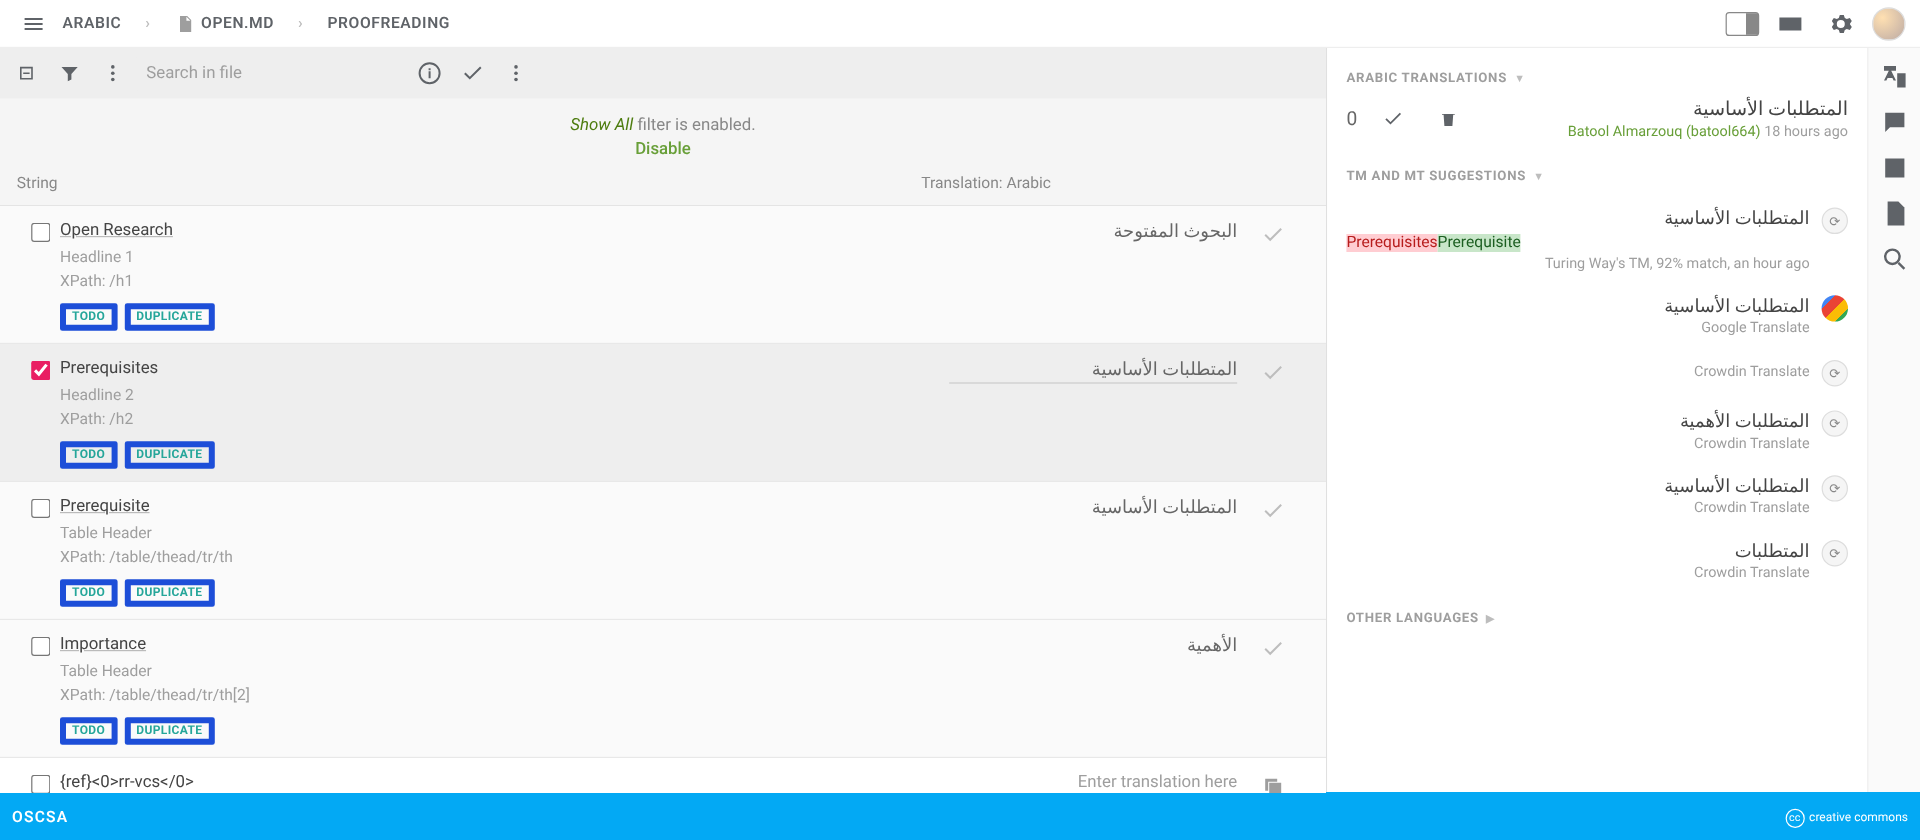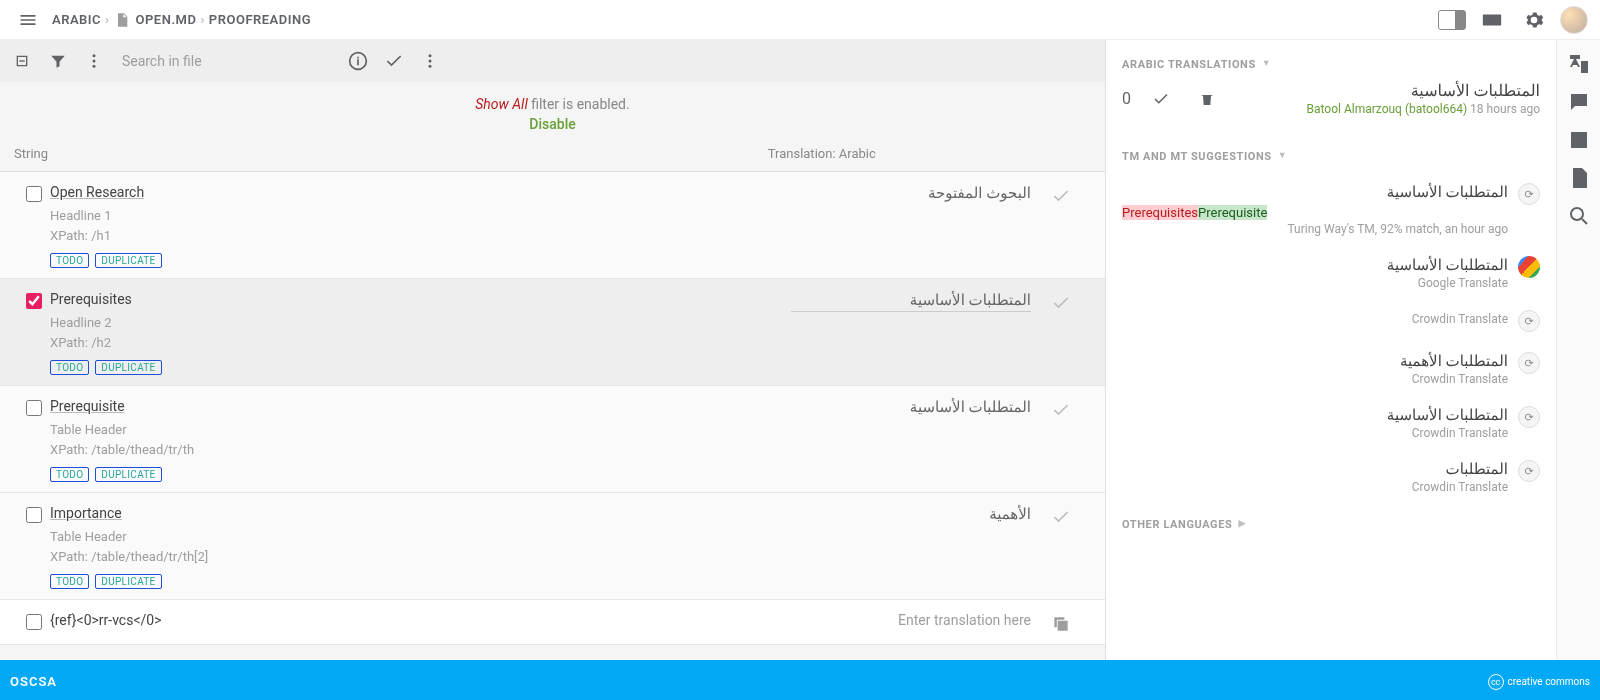--- a/index.html
+++ b/index.html
@@ -1,56 +1,56 @@
 <!DOCTYPE html>
 <html><head>
 <meta charset="utf-8">
 <style>
 *{box-sizing:border-box;margin:0;padding:0;font-family:-apple-system,BlinkMacSystemFont,"Segoe UI",Roboto,Helvetica,Arial,sans-serif}
 body{width:1600px;height:700px;overflow:hidden;background:#fff;color:#333;font-size:14px}
 .topbar{height:40px;display:flex;align-items:center;padding:0 12px;border-bottom:1px solid #eee}
 .topbar .left{display:flex;align-items:center;gap:8px;flex:1}
 .topbar .right{display:flex;align-items:center;gap:10px}
 .icon-btn{width:32px;height:32px;display:flex;align-items:center;justify-content:center;color:#5f6368;cursor:pointer;border-radius:4px}
-.breadcrumb{display:flex;align-items:center;gap:4px;color:#5f6368;font-size:13px;font-weight:600;letter-spacing:.5px}
+.breadcrumb{display:flex;align-items:center;gap:20px;color:#5f6368;font-size:13px;font-weight:600;letter-spacing:.5px}
 .breadcrumb .bc-item{display:flex;align-items:center;gap:6px}
 .breadcrumb .sep{color:#bdbdbd}
 .avatar{width:28px;height:28px;border-radius:50%;background:radial-gradient(circle at 30% 30%,#ffe0b2,#bcaaa4);border:1px solid #ddd}
 .main{display:flex;height:620px}
 .editor{flex:1;display:flex;flex-direction:column;border-right:1px solid #e0e0e0;background:#f5f5f5;min-width:0}
 .toolbar{height:42px;display:flex;align-items:center;padding:0 6px;gap:4px;background:#eeeeee}
 .search-input{flex:0 0 220px;height:32px;border:none;background:transparent;padding:0 8px;color:#666;font-size:14px}
 .search-input::placeholder{color:#9e9e9e}
 .search-wrap{display:flex;align-items:center;background:#eeeeee;border-radius:3px;flex:0 0 auto}
 .filter-msg{text-align:center;padding:14px 0 0;color:#888;font-size:14px}
-.filter-msg i{font-style:italic;color:#b91c1c}
+.filter-msg i{font-style:italic;color:#4d7c0f}
 .filter-msg .disable{color:#689f38;cursor:pointer;display:block;margin-top:4px;font-weight:500}
 .list-header{display:flex;padding:14px 14px 10px;color:#888;font-size:13px;border-bottom:1px solid #e0e0e0}
 .list-header .col-str{flex:0 0 38%}
 .list-header .col-tr{flex:1;text-align:center;padding-left:12%}
 .list{flex:1;overflow-y:auto}
 .row{display:flex;padding:12px 26px 10px;border-bottom:1px solid #e8e8e8;background:#fafafa}
 .row.selected{background:#eeeeee}
 .row .chk{flex:0 0 24px;padding-top:2px}
 .row input[type=checkbox]{width:16px;height:16px;accent-color:#e91e63;cursor:pointer}
 .row .src{flex:0 0 44%}
 .row .src .title{color:#444;font-size:14px;text-decoration:underline;text-decoration-color:#bbb}
 .row.selected .src .title,.row .src .title.nodeco{text-decoration:none}
 .row .src .meta{color:#9e9e9e;font-size:13px;margin-top:6px;line-height:1.5}
 .row .tags{margin-top:8px;display:flex;gap:6px}
-.tag{font-size:10px;font-weight:400;color:#26a69a;border:1px solid #1d4ed8;padding:1px 5px;border-radius:2px;letter-spacing:.3px}
+.tag{font-size:10px;font-weight:700;color:#26a69a;border:5px solid #1d4ed8;padding:1px 5px;border-radius:2px;letter-spacing:.3px}
 .row .tr{flex:1;text-align:right;color:#666;font-size:15px;padding-right:12px;direction:rtl}
 .row .tr .placeholder{color:#9e9e9e;direction:ltr;text-align:right;font-size:14px}
 .row .status{flex:0 0 36px;display:flex;align-items:flex-start;justify-content:center;padding-top:2px;color:#bdbdbd}
 .row .status svg{width:20px;height:20px}
 .row.last{background:#fff}
 .sidepanel{flex:0 0 450px;background:#fff;padding:12px 16px;overflow-y:auto}
 .railpanel{flex:0 0 44px;background:#fafafa;border-left:1px solid #eee;display:flex;flex-direction:column;align-items:center;padding-top:12px;gap:14px}
 .railpanel .ricon{width:24px;height:24px;color:#5f6368;cursor:pointer}
-.section-title{font-size:11px;font-weight:700;color:#9e9e9e;letter-spacing:.6px;display:flex;align-items:flex-start;gap:6px;margin:6px 0 10px}
+.section-title{font-size:11px;font-weight:700;color:#9e9e9e;letter-spacing:.6px;display:flex;align-items:flex-end;gap:6px;margin:6px 0 10px}
 .section-title .caret{color:#bdbdbd;font-size:9px}
 .trans-head{display:flex;align-items:center;justify-content:space-between;margin-bottom:4px}
 .trans-head .left{display:flex;align-items:center;gap:14px;color:#5f6368}
 .trans-head .left .cnt{font-size:16px;color:#666}
 .trans-head .right{text-align:right}
 .trans-head .artxt{font-size:16px;color:#444;direction:rtl}
 .trans-head .author{color:#689f38;font-size:12px;margin-top:2px}
 .trans-head .author .time{color:#9e9e9e}
 .head-flex{display:flex;align-items:flex-start}
 .sg-item{display:flex;justify-content:space-between;align-items:flex-start;padding:10px 0;gap:10px}
@@ -271,21 +271,21 @@
             </span>
         </div>
         <div class="right">
           <div class="artxt">المتطلبات الأساسية</div>
           <div class="author"><span>Batool Almarzouq (batool664)</span> <span class="time">18 hours ago</span></div>
         </div>
       </div>
       <div class="avatar-sm"></div>
     </div>
 
-    <div class="section-title" style="margin-top:30px">
+    <div class="section-title" style="margin-top:20px">
         <span>TM AND MT SUGGESTIONS</span>
         <span class="caret">▼</span>
       </div>
 
     <div class="sg-item">
       <div class="txt">
         <div class="artxt">المتطلبات الأساسية</div>
         <div class="diff"><span class="del">Prerequisites</span><span class="add">Prerequisite</span></div>
         <div class="src">Turing Way's TM, 92% match, an hour ago</div>
       </div>

